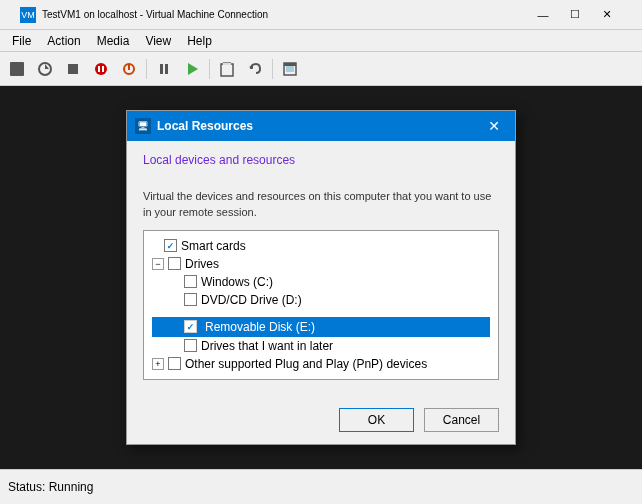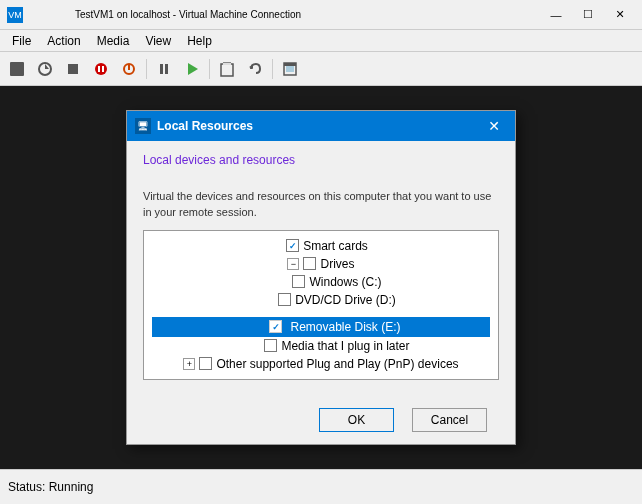--- a/index.html
+++ b/index.html
@@ -13,24 +13,23 @@
       display: flex;
       flex-direction: column;
     }
 
     
     .title-bar {
       background: #f0f0f0;
       height: 30px;
       display: flex;
       align-items: center;
-      padding: 0 7px;
+      padding: 0 20px;
       border-bottom: 1px solid #ccc;
       flex-shrink: 0;
-      gap: 46px;
     }
     .title-bar-icon {
       width: 16px;
       height: 16px;
       margin-right: 6px;
       background: #0078d4;
       display: inline-flex;
       align-items: center;
       justify-content: center;
       font-size: 9px;
@@ -193,21 +192,20 @@
       padding: 6px 8px;
       margin-bottom: 12px;
       min-height: 130px;
     }
 
     .resource-item {
       display: flex;
       align-items: center;
       padding: 2px 0;
       cursor: pointer;
-      justify-content: center;
     }
 
     .check-box {
       width: 13px;
       height: 13px;
       border: 1px solid #777;
       background: white;
       display: inline-flex;
       align-items: center;
       justify-content: center;
@@ -252,22 +250,22 @@
 
     
     .sub-item {
       padding-left: 20px;
     }
 
     
     .dialog-footer {
       display: flex;
       justify-content: flex-end;
-      gap: 18px;
-      padding: 4px 28px 12px;
+      gap: 10px;
+      padding: 4px 16px 12px;
     }
     .dialog-btn {
       min-width: 75px;
       height: 24px;
       border: 1px solid #999;
       background: #f0f0f0;
       cursor: pointer;
       font-size: 12px;
       padding: 0 12px;
       display: flex;
@@ -423,21 +421,21 @@
 
           <div class="resource-item sub-item" style="background:#0078d4;margin-top:8px;">
             <span style="width:12px; display:inline-block;"></span>
             <span class="check-box checked" style="border-color:#ccc;"></span>
             <span class="item-label selected">Removable Disk (E:)</span>
           </div>
 
           <div class="resource-item sub-item">
             <span style="width:12px; display:inline-block;"></span>
             <span class="check-box"></span>
-            <span class="item-label">Media that I plug in later</span>
+            <span class="item-label">Drives that I want in later</span>
           </div>
 
           <div class="resource-item">
             <span class="expand-btn">+</span>
             <span class="check-box"></span>
             <span class="item-label">Other supported Plug and Play (PnP) devices</span>
           </div>
         </div>
       </div>
 

